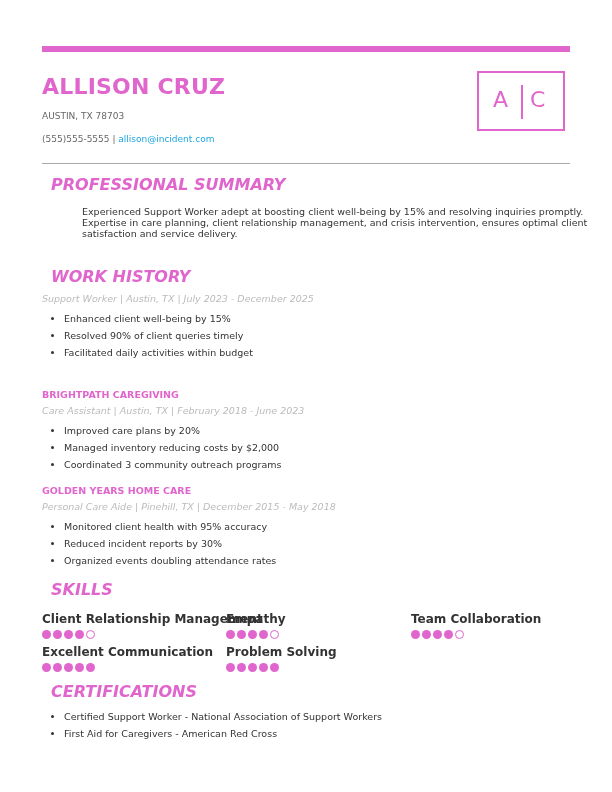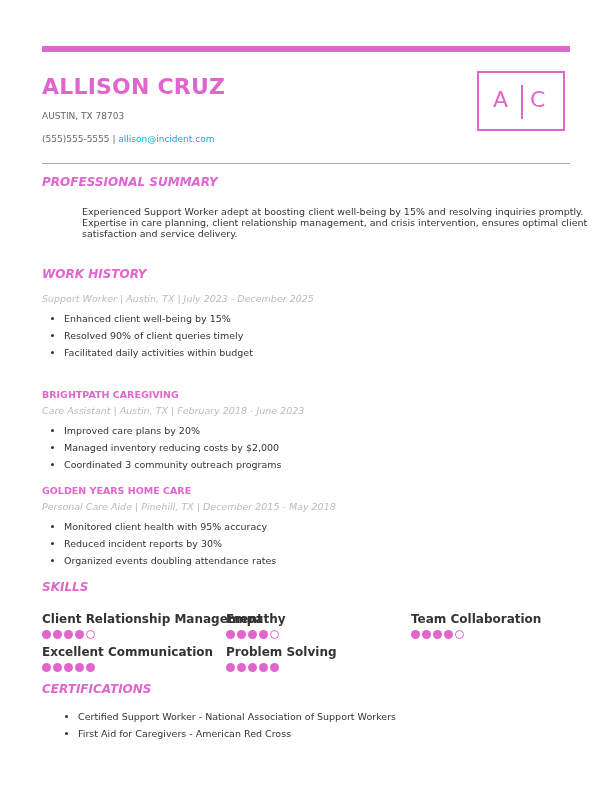--- a/index.html
+++ b/index.html
@@ -8,32 +8,32 @@
   .name { position:absolute; left:42px; top:74px; font-size:22px; font-weight:bold; color:#e065cc; letter-spacing:0.2px; }
   .addr { position:absolute; left:42px; top:111px; font-size:9px; color:#666; }
   .contact { position:absolute; left:42px; top:134px; font-size:9px; color:#666; }
   .contact .email { color:#1ba6e0; }
   .mono { position:absolute; left:477px; top:71px; width:88px; height:60px; border:2px solid #e065cc; box-sizing:border-box; }
   .mono .l { position:absolute; top:14px; font-size:22px; color:#e065cc; font-family:"DejaVu Sans", sans-serif; font-weight:normal; }
   .mono .a { left:14px; }
   .mono .c { left:51px; }
   .mono .bar { position:absolute; left:42px; top:12px; width:2px; height:34px; background:#e065cc; }
   .rule { position:absolute; left:42px; top:163px; width:528px; height:1px; background:#aaa; }
-  .sec { position:absolute; left:42px; font-size:12px; font-weight:bold; font-style:italic; color:#e065cc; }
+  .sec { position:absolute; left:51px; font-size:16px; font-weight:bold; font-style:italic; color:#e065cc; }
   .summary { position:absolute; left:42px; top:206px; width:530px; font-size:9.5px; line-height:11px; color:#333;margin-left:40px; }
   .job { position:absolute; left:42px; width:520px; }
   .job .co { font-size:9.5px; font-weight:bold; color:#e065cc; height:16px; }
   .job .meta { font-size:9.5px; font-style:italic; color:#bbb; height:17px; }
   .job ul, .certs ul { margin:0; padding:0 0 0 22px; }
   .job li, .certs li { font-size:9.5px; color:#333; height:17px; line-height:17px; }
   .skill { position:absolute; font-size:12px; color:#333;font-weight:bold; }
   .dots { display:flex; gap:2px; margin-top:4px; }
   .dot { width:9px; height:9px; border-radius:50%; background:#e065cc; box-sizing:border-box; }
   .dot.empty { background:#fff; border:1px solid #e065cc; }
-  .certs { position:absolute; left:56px; top:708px; width:520px; }
+  .certs { position:absolute; left:42px; top:708px; width:520px; }
 </style>
 </head>
 <body>
 
 <div class="topbar"></div>
 <div class="name">ALLISON CRUZ</div>
 <div class="addr">AUSTIN, TX 78703</div>
 <div class="contact">
   <span>(555)555-5555</span><span> | </span><span class="email">allison@incident.com</span>
 </div>

